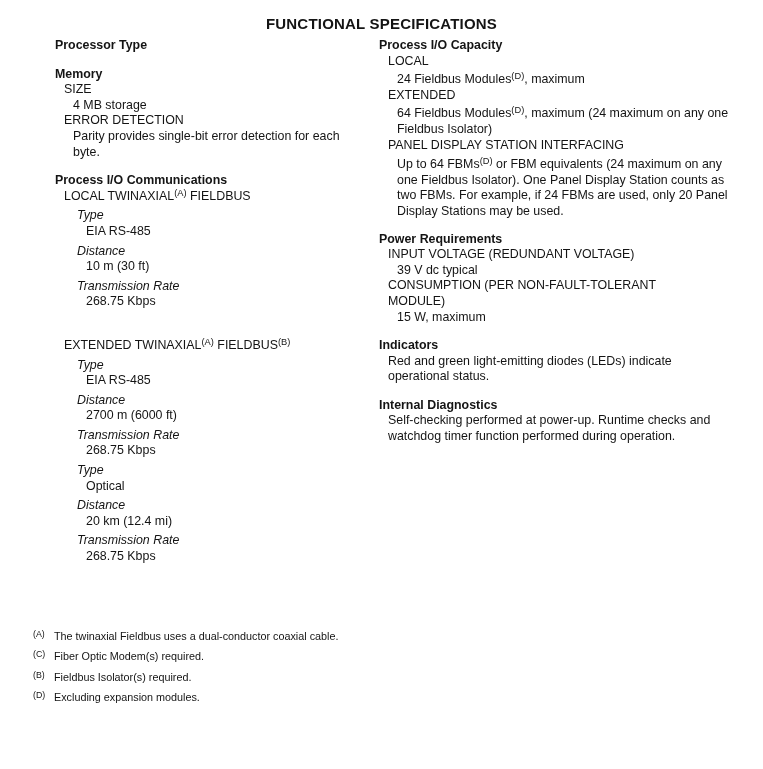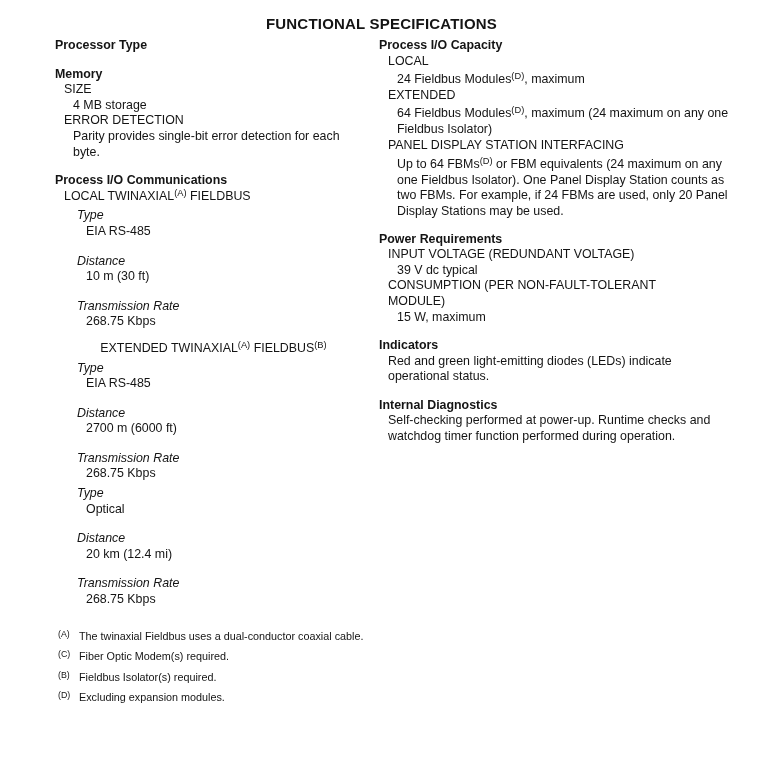--- a/index.html
+++ b/index.html
@@ -17,38 +17,38 @@
   }
   .col { position: absolute; font-size: 12.4px; line-height: 15.6px; }
   #left-col  { left: 55px;  top: 38px; width: 308px; }
   #right-col { left: 379px; top: 38px; width: 370px; }
   .h { font-weight: bold; }
   .mt-sec { margin-top: 13px; }
   .mt-pw  { margin-top: 12px; }
   .ind1 { margin-left: 9px; }
   .ind2 { margin-left: 18px; }
   .bus { margin-left: 9px; }
-  .mt-bus { margin-top: 11px; text-align: center; }
-  .lbl { margin-left: 22px; font-style: italic; margin-top: 14px; }
+  .mt-bus { margin-top: 28px; }
+  .lbl { margin-left: 22px; font-style: italic; margin-top: 4px; }
   .lbl-first { margin-top: 4px; }
   .val { margin-left: 31px; }
   .cap-val { margin-top: 3px; }
   .para-mt { margin-top: 4px; }
   .w296 { width: 296px; }
   .w288 { width: 288px; }
   .w345 { width: 345px; }
   .w320 { width: 320px; }
   .w328 { width: 328px; }
   .w342 { width: 342px; }
   .sup {
     font-size: 9.3px; line-height: 0;
     position: relative; top: -4px;
   }
   #footnotes {
-    position: absolute; left: 58px; top: 630px;
+    position: absolute; left: 33px; top: 630px;
     font-size: 10.8px; line-height: 13px;
   }
   .fn + .fn { margin-top: 6.4px; }
   .fnm {
     display: inline-block; width: 16px;
     font-size: 8.8px; position: relative; top: -3px; margin-right: 5px;
   }
 </style>
 </head>
 <body>

